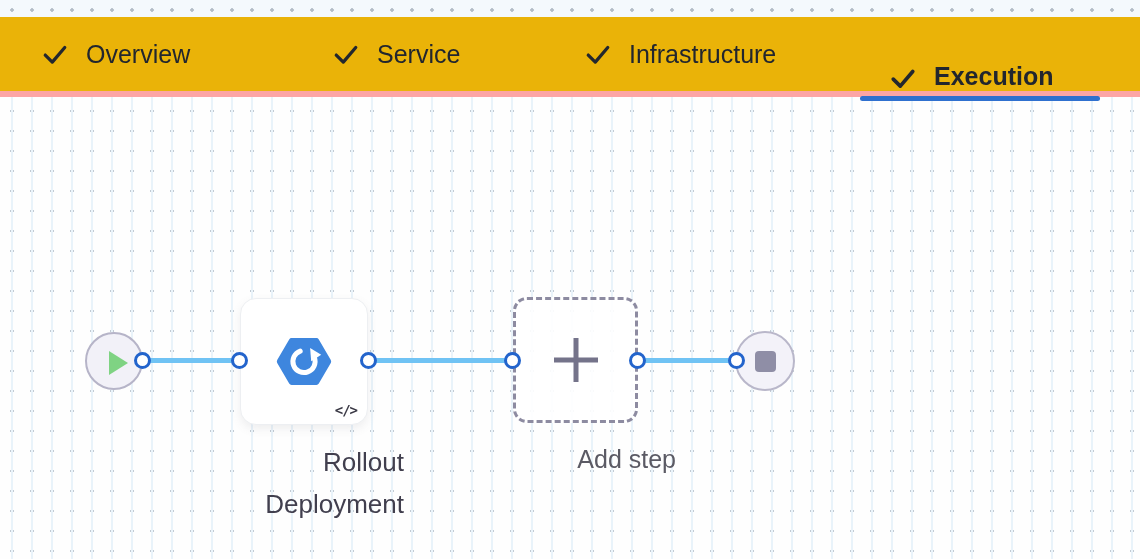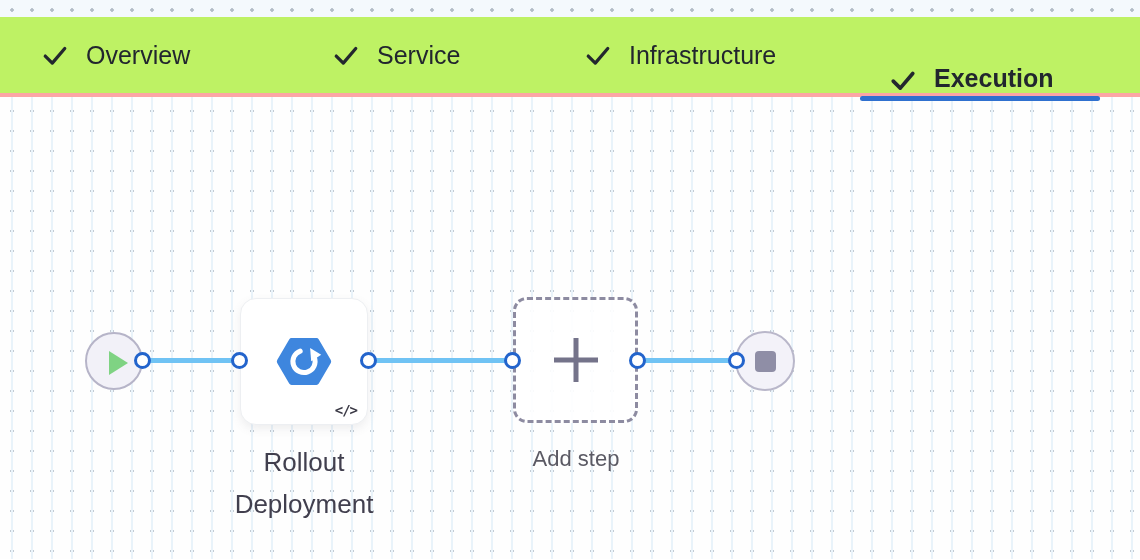--- a/index.html
+++ b/index.html
@@ -13,22 +13,22 @@
     background-color: #f4f9fd;
     background-image: radial-gradient(circle, #b3bdc7 1.5px, transparent 2px);
     background-size: 20px 20px;
     background-position: 2px 0px;
   }
 
   
   .tabbar {
     position: relative;
     height: 80px;
-    background: #bef264;
-    border-bottom: 4px solid #fca5a5;
+    background: #eab308;
+    border-bottom: 6px solid #fca5a5;
     z-index: 10;
   }
   .tab {
     position: absolute; top: 0; height: 100%;
     display: flex; align-items: center; gap: 18px;
     font-size: 25px; color: #22262e; cursor: pointer; white-space: nowrap;
   }
   .tab .check { width: 26px; height: 26px; color: #23272e; flex: 0 0 auto; }
   .tab-overview { left: 42px; }
   .tab-service { left: 333px; }
@@ -96,25 +96,25 @@
 
   .add-step-box {
     position: absolute; left: 513px; top: 200px; width: 125px; height: 126px;
     border: 3.5px dashed #8d8ba1; border-radius: 14px;
     background: rgba(255,255,255,0.9);
     display: flex; align-items: center; justify-content: center;
     z-index: 1; cursor: pointer;
   }
 
   .node-label {
-    position: absolute; text-align: center; z-index: 1;
+    position: absolute; text-align: right; z-index: 1;
     font-size: 26px; line-height: 42px; color: #413f4e;
   }
   .rollout-label { left: 204px; top: 344px; width: 200px; }
-  .addstep-label { left: 476px; top: 347px; width: 200px; font-size: 22px; line-height: 30px; color: #5b5a64; }
+  .addstep-label { left: 476px; top: 347px; width: 200px; font-size: 25px; line-height: 30px; color: #5b5a64; }
 </style>
 </head>
 <body>
 
 <div class="page">
 
   <div class="grid-strip"></div>
 
   <div class="tabbar">
     <div class="tab tab-overview">

